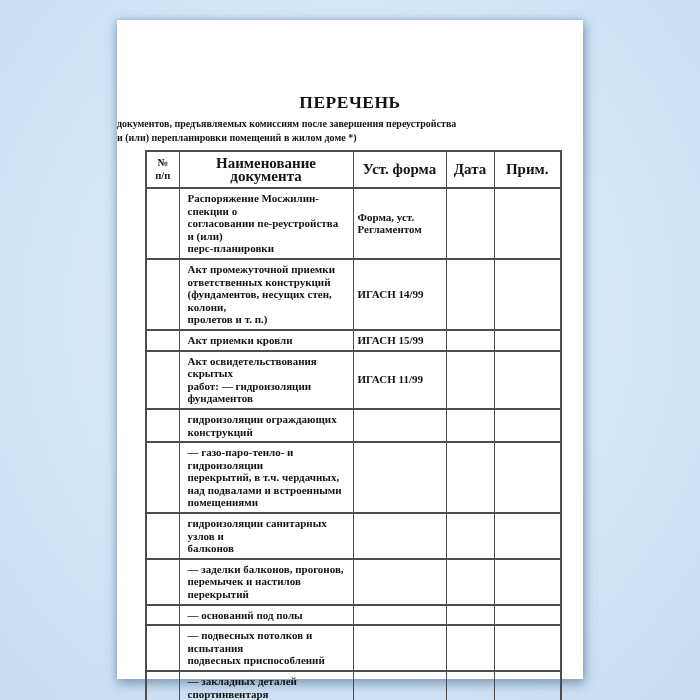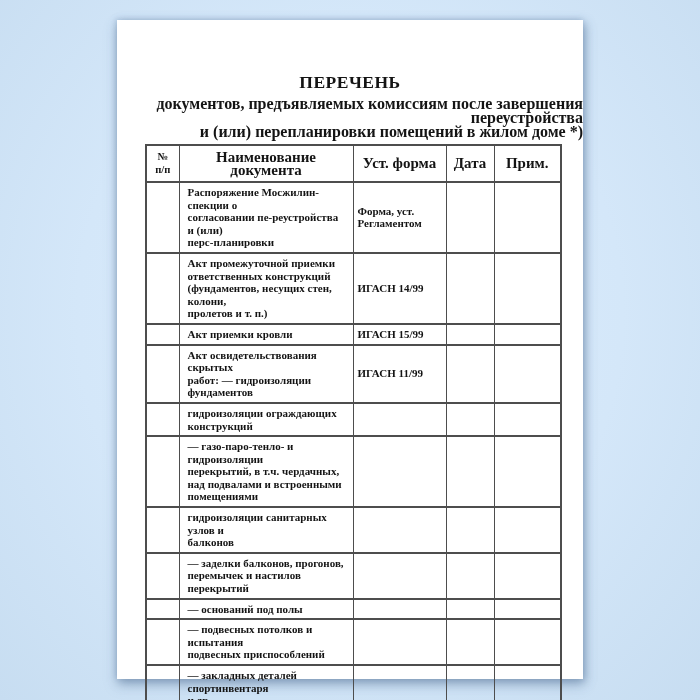--- a/index.html
+++ b/index.html
@@ -22,32 +22,32 @@
   .page {
     position: absolute;
     left: 117px; top: 20px;
     width: 466px; height: 659px;
     background: var(--page-background);
     box-shadow: 2px 3px 9px rgba(96,125,160,0.55),
                 -1px -1px 5px rgba(120,150,185,0.35),
                 0 6px 12px rgba(96,125,160,0.35);
   }
   .doc-title {
-    margin-top: 52px;
+    margin-top: 72px;
     text-align: center;
     font-weight: bold;
     font-size: 17.5px;
     letter-spacing: 0.5px;
     color: var(--text-color);
   }
   .doc-subtitle {
     margin-top: 4px;
-    text-align: right;
+    text-align: left;
     font-weight: bold;
-    font-size: 16px;
+    font-size: 10px;
     line-height: 14px;
     color: var(--text-color);
     white-space: pre-line;
   }
   table.doc-table {
     border-collapse: collapse;
     table-layout: fixed;
     margin: 5px 0 0 28px;
     width: 415px;
     border: 2px solid var(--table-border);

